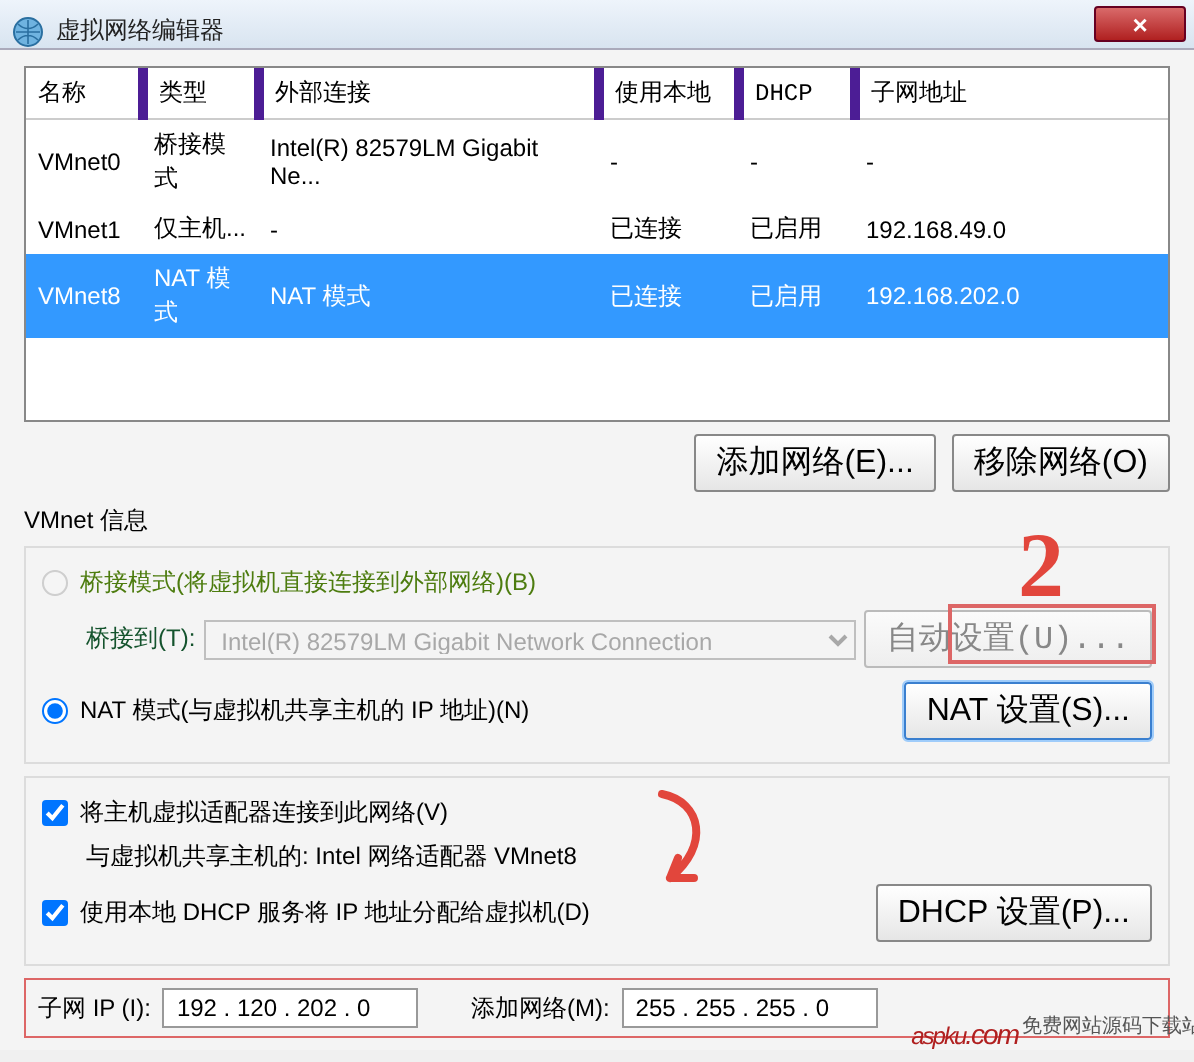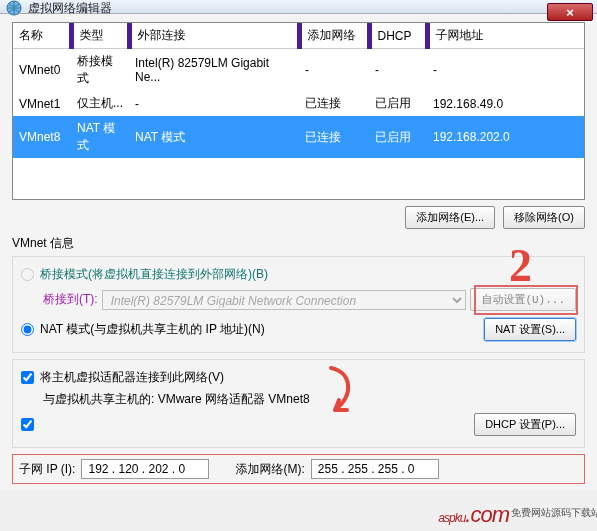--- a/index.html
+++ b/index.html
@@ -1,37 +1,37 @@
 <!DOCTYPE html>
 <html><head>
 <meta charset="utf-8">
 <style>
 * { box-sizing: border-box; margin: 0; padding: 0; font-family: "Microsoft YaHei", Tahoma, sans-serif; font-size: 12px; }
 body { width: 597px; height: 531px; background: #f0f0f0; position: relative; overflow: hidden; }
-.titlebar { height: 14px; background: linear-gradient(#eef4fb, #d8e4f0); border-bottom: 1px solid #aab; display: flex; align-items: flex-start; padding: 0 6px; position: relative; }
+.titlebar { height: 25px; background: linear-gradient(#eef4fb, #d8e4f0); border-bottom: 1px solid #aab; display: flex; align-items: flex-end; padding: 0 6px; position: relative; }
 .titlebar-icon { width: 16px; height: 16px; margin-right: 6px; }
 .titlebar-title { flex: 1; color: #222; }
 .close-btn { position: absolute; right: 4px; top: 3px; width: 46px; height: 18px; background: linear-gradient(#d96a6a, #b02020); border: 1px solid #602; border-radius: 2px; display: flex; align-items: center; justify-content: center; color: #fff; font-weight: bold; font-size: 13px; }
 .content { padding: 8px 12px 6px 12px; background: #f4f4f4; }
 .table-wrap { border: 1px solid #888; background: #fff; height: 178px; overflow: hidden; }
 table { width: 100%; border-collapse: collapse; }
-th { text-align: left; padding: 4px 6px; border-bottom: 1px solid #ccc; font-weight: normal; background: #fff; }
+th { text-align: left; padding: 4px 6px; border-bottom: 1px solid #ccc; font-weight: normal; background: #fff; font-family: Liberation Mono, monospace; }
 th + th { border-left: 5px solid #4c1d95; }
 td { padding: 4px 6px; }
 tr.selected td { background: #3399ff; color: #fff; }
 .buttons-row { display: flex; justify-content: flex-end; gap: 8px; margin-top: 6px; }
-button { padding: 3px 10px; border: 1px solid #888; background: linear-gradient(#fff,#e6e6e6); border-radius: 2px; font-size: 11px; }
+button { padding: 3px 10px; border: 1px solid #888; background: linear-gradient(#fff,#e6e6e6); border-radius: 2px; font-size: 16px; }
 .group-title { margin: 6px 0 4px 0; }
 .opts { border: 1px solid #dcdcdc; padding: 6px 8px 8px 8px; background: #f4f4f4; margin-bottom: 6px; position: relative; }
 .opts.box2 { position: relative; }
 .row { display: flex; align-items: center; padding: 3px 0; position: relative; }
 .row label { margin-left: 4px; }
 input[type=radio], input[type=checkbox] { margin-right: 2px; }
 .bridge-row { display: flex; align-items: center; margin: 2px 0 4px 22px; gap: 4px; }
-.bridge-row select { flex: 1; border: 1px solid #aaa; background: #f4f4f4; color: #888; padding: 2px 4px; height: 20px; font-style: italic; }
+.bridge-row select { flex: 1; border: 1px solid #aaa; background: #f4f4f4; color: #888; padding: 2px 4px; height: 20px; }
 .btn-disabled { color: #888; border: 1px solid #bbb; background: linear-gradient(#fbfbfb,#eee); font-family: Liberation Mono, monospace; }
 .nat-btn-blue { border: 1px solid #3a7fcf; outline: 1px solid #9fccfa; }
 .adapter-name { margin-left: 22px; padding: 2px 0; }
 .marker2 { position: absolute; right: 52px; top: -18px; color: #e2463c; font-size: 46px; font-weight: bold; pointer-events: none; font-family: Georgia, serif; }
 .marker-arc { position: absolute; left: 312px; top: 4px; pointer-events: none; }
 .subnet-row { display: flex; align-items: center; border: 1px solid #d66; padding: 4px 6px; background: #f4f4f4; gap: 6px; }
 .ipbox { border: 1px solid #999; background: #fff; padding: 2px 6px; width: 128px; }
 .redbox-nat { border: 2px solid #d66; position: absolute; right: 6px; top: 28px; width: 104px; height: 30px; pointer-events: none; }
 .watermark { position: absolute; right: -4px; bottom: 2px; display: flex; align-items: center; gap: 2px; }
 .watermark-logo { font-family: Arial Black, sans-serif; font-size: 28px; font-style: italic; color: #b02020; letter-spacing: -1px; }
@@ -52,21 +52,21 @@
 
 <div class="content">
 
   <div class="table-wrap">
     <table>
       <thead>
         <tr>
           <th style="width:58px">名称</th>
           <th style="width:58px">类型</th>
           <th style="width:170px">外部连接</th>
-          <th style="width:70px">添加网络</th>
+          <th style="width:70px">使用本地</th>
           <th style="width:58px">DHCP</th>
           <th>子网地址</th>
         </tr>
       </thead>
       <tbody>
         <tr>
           <td>VMnet0</td>
           <td>桥接模式</td>
           <td>Intel(R) 82579LM Gigabit Ne...</td>
           <td>-</td>
@@ -100,58 +100,59 @@
 
   <div class="group-title">VMnet 信息</div>
 
   <div class="faint-watermark">blog.csdn.net/</div>
 
   <div class="opts">
     <span class="marker2">2</span>
     <div class="redbox-nat"></div>
     <div class="row">
       <input type="radio" disabled="" style="">
-      <label style="color:#0f766e">桥接模式(将虚拟机直接连接到外部网络)(B)</label>
+      <label style="color:#4d7c0f">桥接模式(将虚拟机直接连接到外部网络)(B)</label>
     </div>
     <div class="bridge-row">
-      <span style="color:#a21caf">桥接到(T):</span>
+      <span style="color:#14532d">桥接到(T):</span>
       <select disabled=""><option>Intel(R) 82579LM Gigabit Network Connection</option></select>
       <button class="btn-disabled" disabled="">自动设置(U)...</button>
     </div>
     <div class="row">
       <input type="radio" checked="" style="">
       <label>NAT 模式(与虚拟机共享主机的 IP 地址)(N)</label>
       <div style="flex:1"></div>
       <button class="nat-btn-blue">NAT 设置(S)...</button>
     </div>
   </div>
 
   <div class="opts box2">
     <svg class="marker-arc" width="34" height="54" viewBox="0 0 34 54">
         <path d="M6 4 C26 8, 30 30, 10 46 M10 46 l4 -10 M10 46 l12 0" stroke="#e2463c" stroke-width="4" fill="none" stroke-linecap="round"></path>
       </svg>
     <div class="row">
       <input type="checkbox" checked="" style="">
       <label>将主机虚拟适配器连接到此网络(V)</label>
     </div>
     <div class="adapter-name">
-      <span>与虚拟机共享主机的: </span><span>VMware 网络适配器 VMnet8</span>
+      <span>与虚拟机共享主机的: </span><span>Intel 网络适配器 VMnet8</span>
     </div>
     <div class="row">
       <input type="checkbox" checked="" style="">
+      <label>使用本地 DHCP 服务将 IP 地址分配给虚拟机(D)</label>
       <div style="flex:1"></div>
       <button>DHCP 设置(P)...</button>
     </div>
   </div>
 
   <div class="subnet-row">
     <span>子网 IP (I):</span>
     <span class="ipbox">192 . 120 . 202 .  0</span>
     <span style="margin-left:20px">添加网络(M):</span>
     <span class="ipbox">255 . 255 . 255 .  0</span>
   </div>
 
 </div>
 
 <div class="watermark">
-  <span class="watermark-logo"><span>aspku</span><span style="font-size:22px">.com</span></span>
+  <span class="watermark-logo"><span>aspku</span><span style="font-size:14px">.com</span></span>
   <span class="watermark-dn">免费网站源码下载站</span>
 </div>
 
 </body></html>

